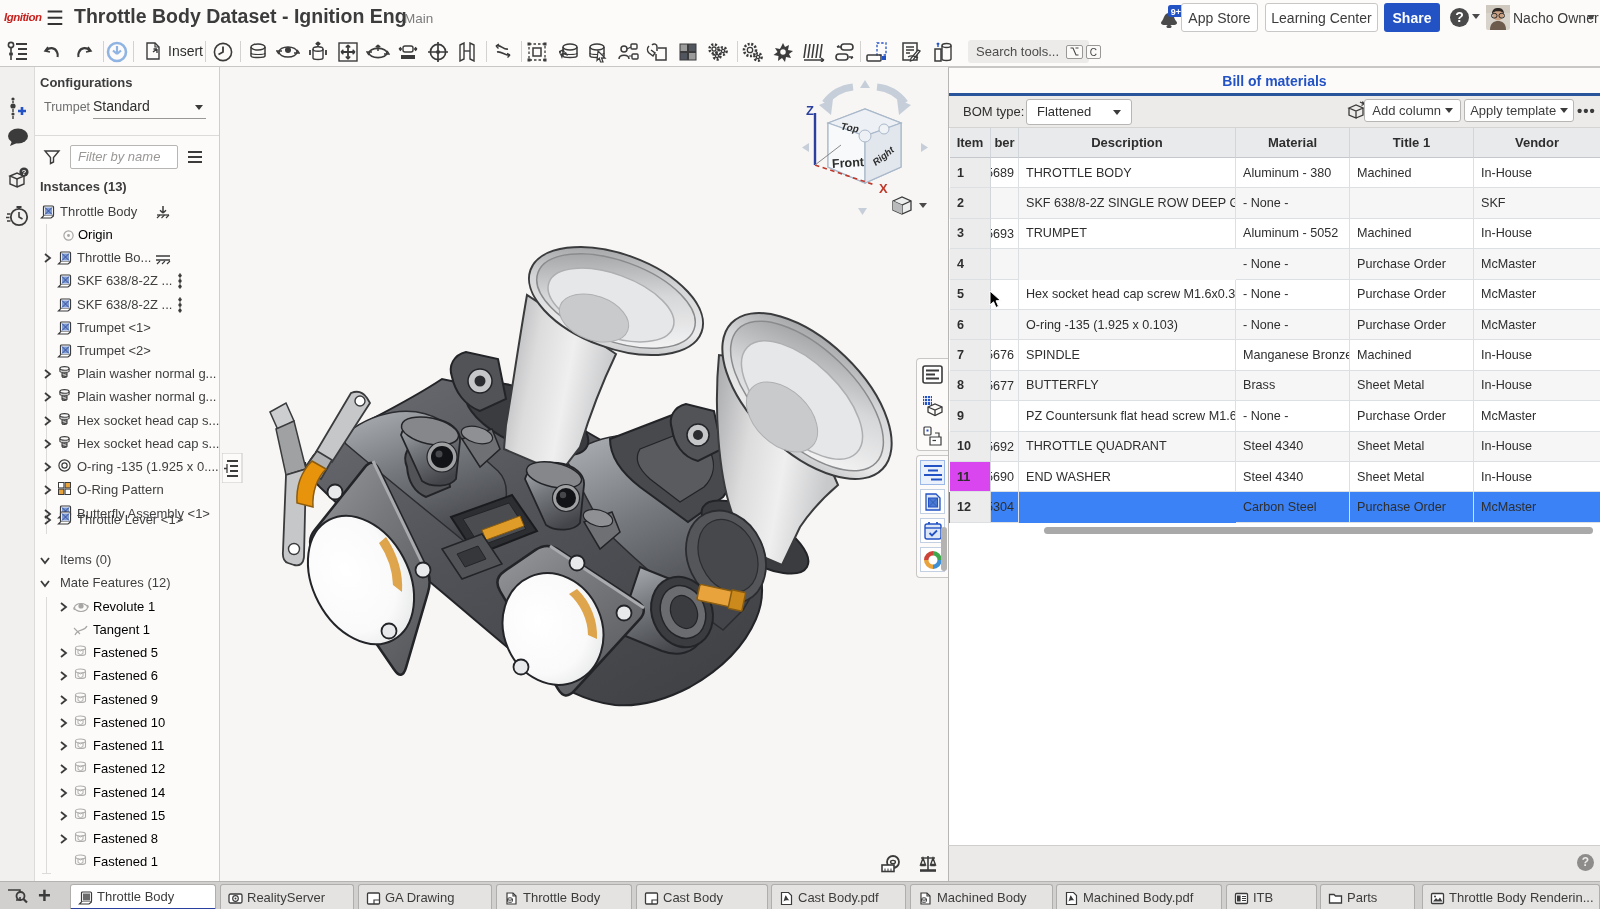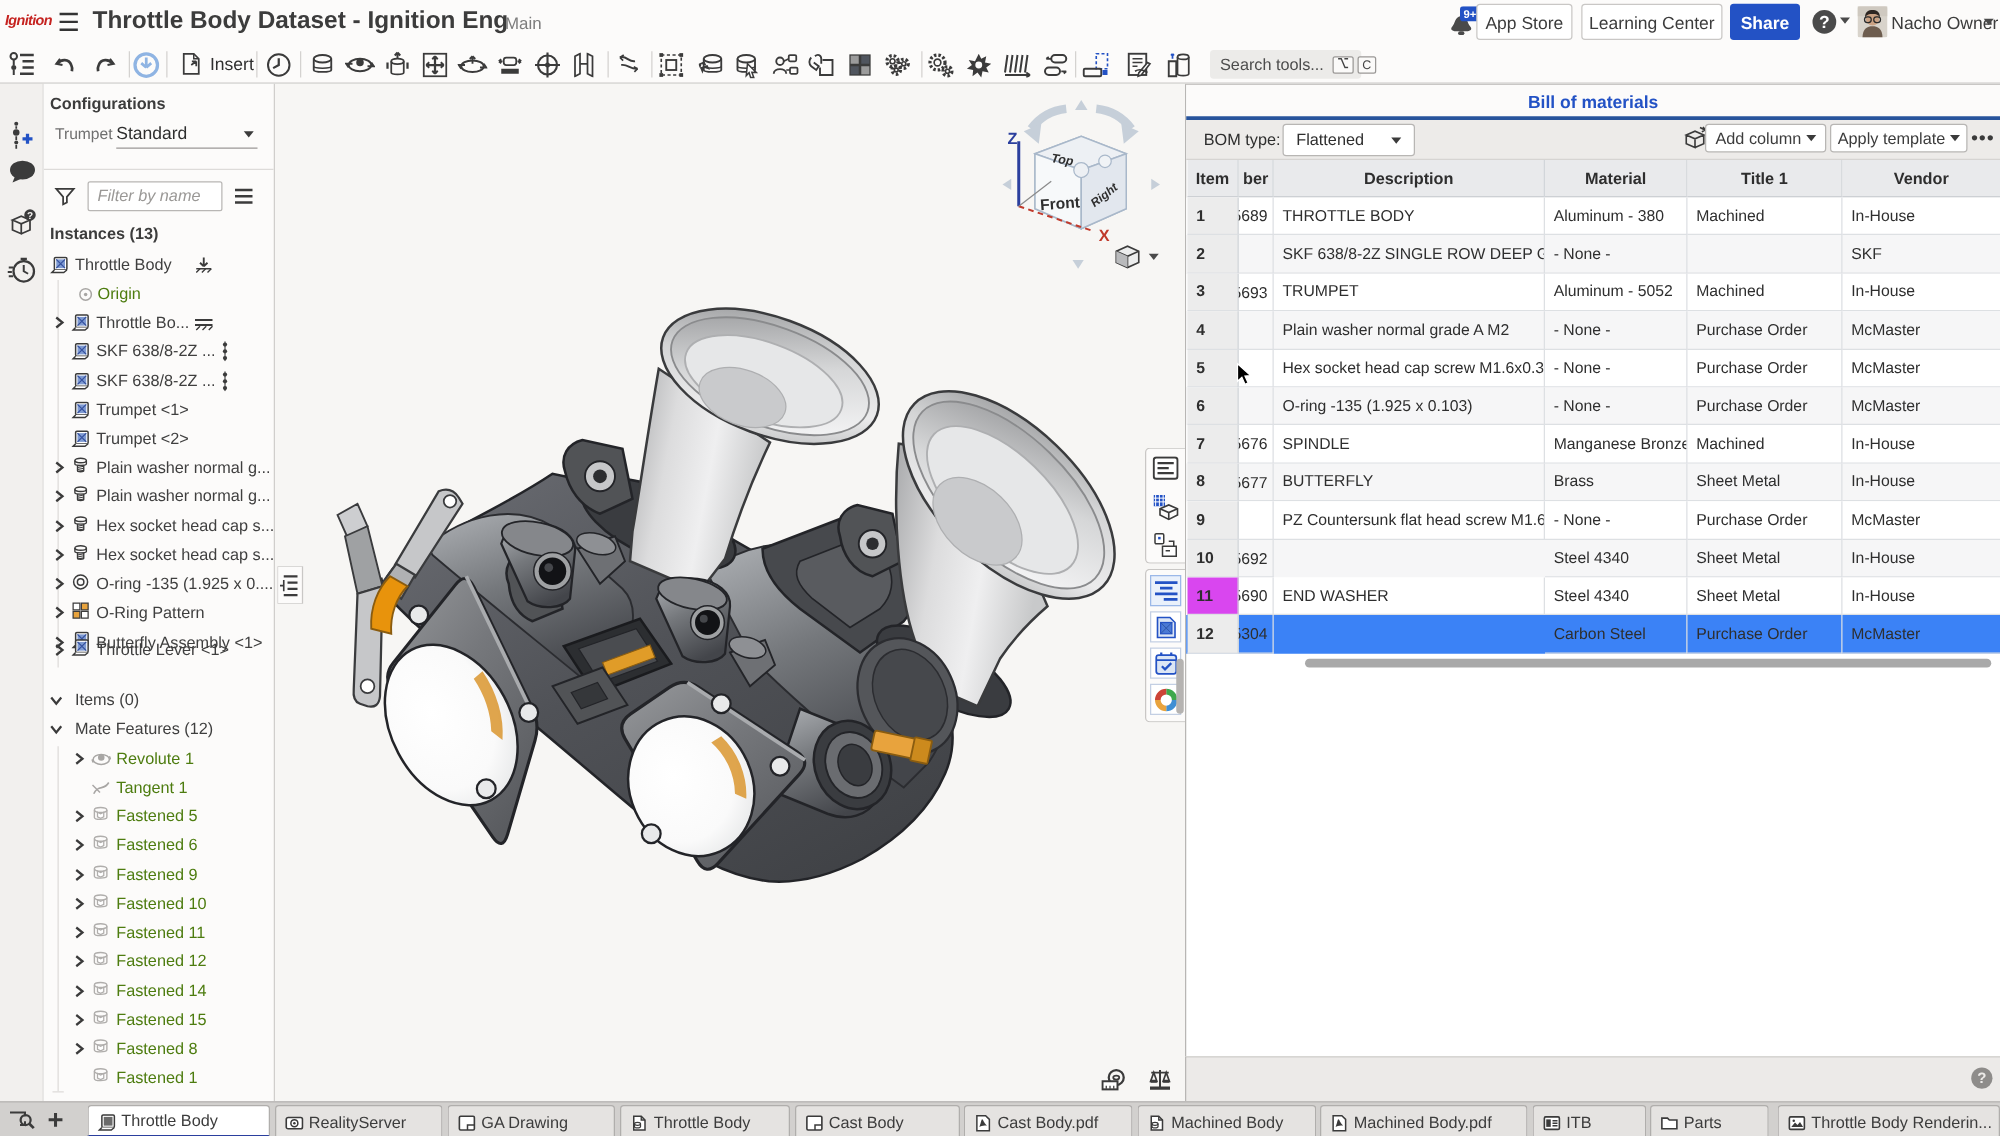--- a/index.html
+++ b/index.html
@@ -20,21 +20,21 @@
 .ticon{position:absolute;top:3px;width:26px;height:26px;display:flex;align-items:center;justify-content:center;}
 #searchtools{left:968px;top:4px;width:121px;white-space:nowrap;height:23px;background:#ecebe9;border-radius:3px;display:flex;align-items:center;font-size:13px;color:#4c4c4c;padding-left:8px;}
 .keycap{display:inline-block;border:1px solid #9a9896;border-radius:2px;background:#fbfaf9;font-size:10px;color:#444;padding:0 3px;height:14px;line-height:13px;margin-left:3px;}
 
 #leftstrip{left:0;top:67px;width:35px;height:814px;background:#f2f0ee;border-right:1px solid #dddbd9;}
 
 #leftpanel{left:35px;top:67px;width:185px;height:814px;background:#fcfbfa;border-right:1px solid #d0cecc;overflow:hidden;}
 .lp-h{font-weight:bold;font-size:13px;color:#3c3c3c;}
 .treerow{position:absolute;left:0;width:185px;height:23px;font-size:13px;color:#3f3f3f;}
 .treerow .txt{position:absolute;top:3px;white-space:nowrap;}
-.gray{color:#4d7c0f;}
+.gray{color:#000000;}
 .caret{position:absolute;top:5px;width:12px;height:12px;}
 
 #viewport{left:220px;top:67px;width:728px;height:814px;background:#f7f6f4;}
 
 #bompanel{left:948px;top:67px;width:785px;height:778px;background:#fff;border-left:1px solid #b8b6b4;border-top:1px solid #c9c7c5;}
 #bomtitle{left:0;top:0;width:651px;height:25px;background:#fcfbfa;display:flex;align-items:center;justify-content:center;font-size:14px;font-weight:bold;color:#2352c5;}
 #bomline{left:0;top:25px;width:651px;height:3px;background:#28549c;}
 #bomctrl{left:0;top:28px;width:651px;height:32px;background:#edebe9;border-bottom:1px solid #d6d4d2;}
 .bombtn{position:absolute;height:23px;background:#fff;border:1px solid #b8b6b4;border-radius:3px;font-size:13px;color:#3c3c3c;display:flex;align-items:center;justify-content:center;}
 
@@ -932,21 +932,20 @@
             <span style="position:absolute;right:4px;top:8px;">5693</span>
           </div>
           <div class="cell" style="left:70px;width:217px;">TRUMPET</div>
           <div class="cell" style="left:287px;width:114px;">Aluminum - 5052</div>
           <div class="cell" style="left:401px;width:124px;">Machined</div>
           <div class="cell" style="left:525px;width:127px;border-right:none;">In-House</div>
         </div>
     <div class="bomrow" style="top:121.19999999999999px;background:#f6f6f7;">
           <div class="cell" style="left:1px;width:41px;background:#ececec;font-weight:bold;border-right:1px solid #d2d6da;">4</div>
           <div class="cell" style="left:42px;width:28px;"></div>
-          <div class="cell" style="left:70px;width:217px;">Plain washer normal grade A M2</div>
           <div class="cell" style="left:287px;width:114px;">- None -</div>
           <div class="cell" style="left:401px;width:124px;">Purchase Order</div>
           <div class="cell" style="left:525px;width:127px;border-right:none;">McMaster</div>
         </div>
     <div class="bomrow" style="top:151.6px;background:#ffffff;">
           <div class="cell" style="left:1px;width:41px;background:#ececec;font-weight:bold;border-right:1px solid #d2d6da;">5</div>
           <div class="cell" style="left:42px;width:28px;"></div>
           <div class="cell" style="left:70px;width:217px;">Hex socket head cap screw M1.6x0.3...</div>
           <div class="cell" style="left:287px;width:114px;">- None -</div>
           <div class="cell" style="left:401px;width:124px;">Purchase Order</div>
@@ -986,20 +985,21 @@
           <div class="cell" style="left:70px;width:217px;">PZ Countersunk flat head screw M1.6...</div>
           <div class="cell" style="left:287px;width:114px;">- None -</div>
           <div class="cell" style="left:401px;width:124px;">Purchase Order</div>
           <div class="cell" style="left:525px;width:127px;border-right:none;">McMaster</div>
         </div>
     <div class="bomrow" style="top:303.59999999999997px;background:#f6f6f7;">
           <div class="cell" style="left:1px;width:41px;background:#ececec;font-weight:bold;border-right:1px solid #d2d6da;">10</div>
           <div class="cell" style="left:42px;width:28px;">
             <span style="position:absolute;right:4px;top:8px;">5692</span>
           </div>
+          <div class="cell" style="left:70px;width:217px;">THROTTLE QUADRANT</div>
           <div class="cell" style="left:287px;width:114px;">Steel 4340</div>
           <div class="cell" style="left:401px;width:124px;">Sheet Metal</div>
           <div class="cell" style="left:525px;width:127px;border-right:none;">In-House</div>
         </div>
     <div class="bomrow" style="top:333.99999999999994px;background:#ffffff;">
           <div class="cell" style="left:1px;width:41px;background:#d946ef;font-weight:bold;border-right:1px solid #d2d6da;">11</div>
           <div class="cell" style="left:42px;width:28px;">
             <span style="position:absolute;right:4px;top:8px;">5690</span>
           </div>
           <div class="cell" style="left:70px;width:217px;">END WASHER</div>

